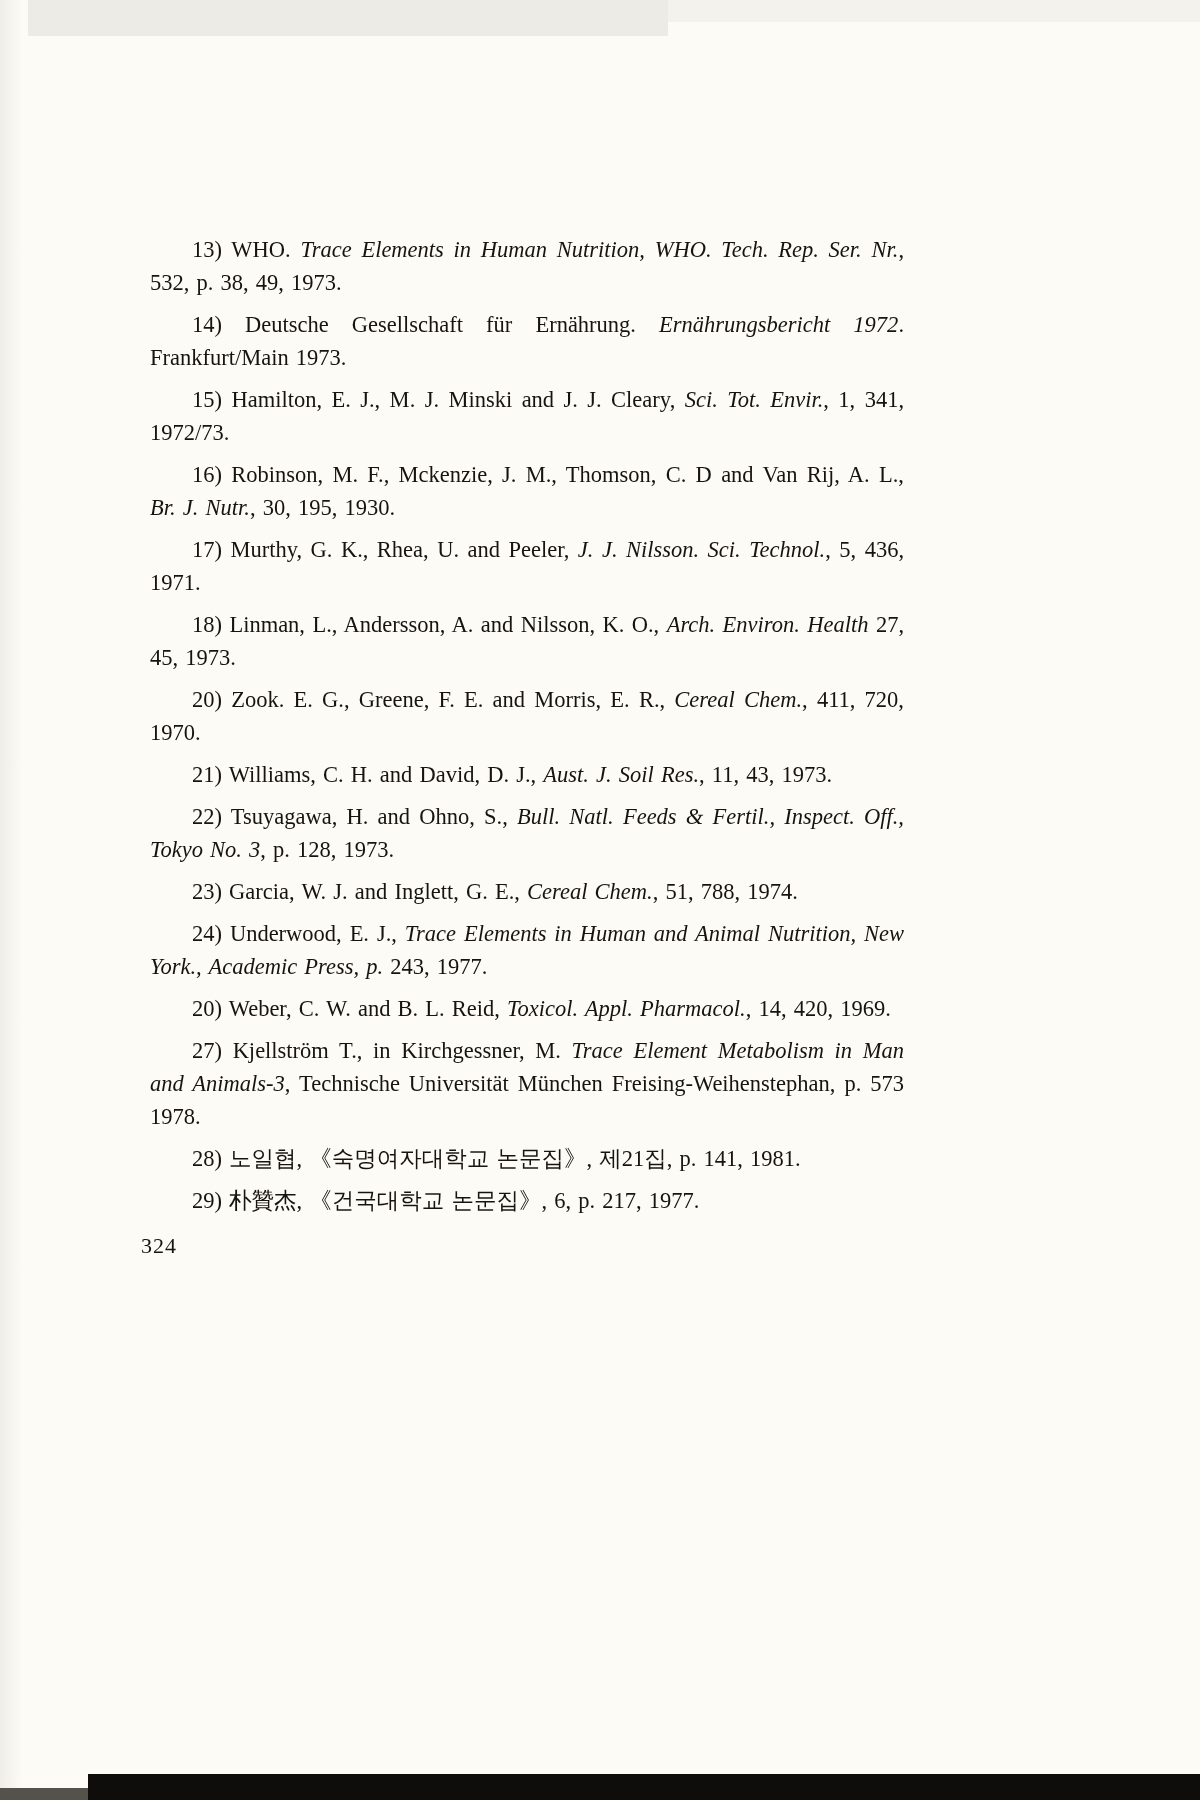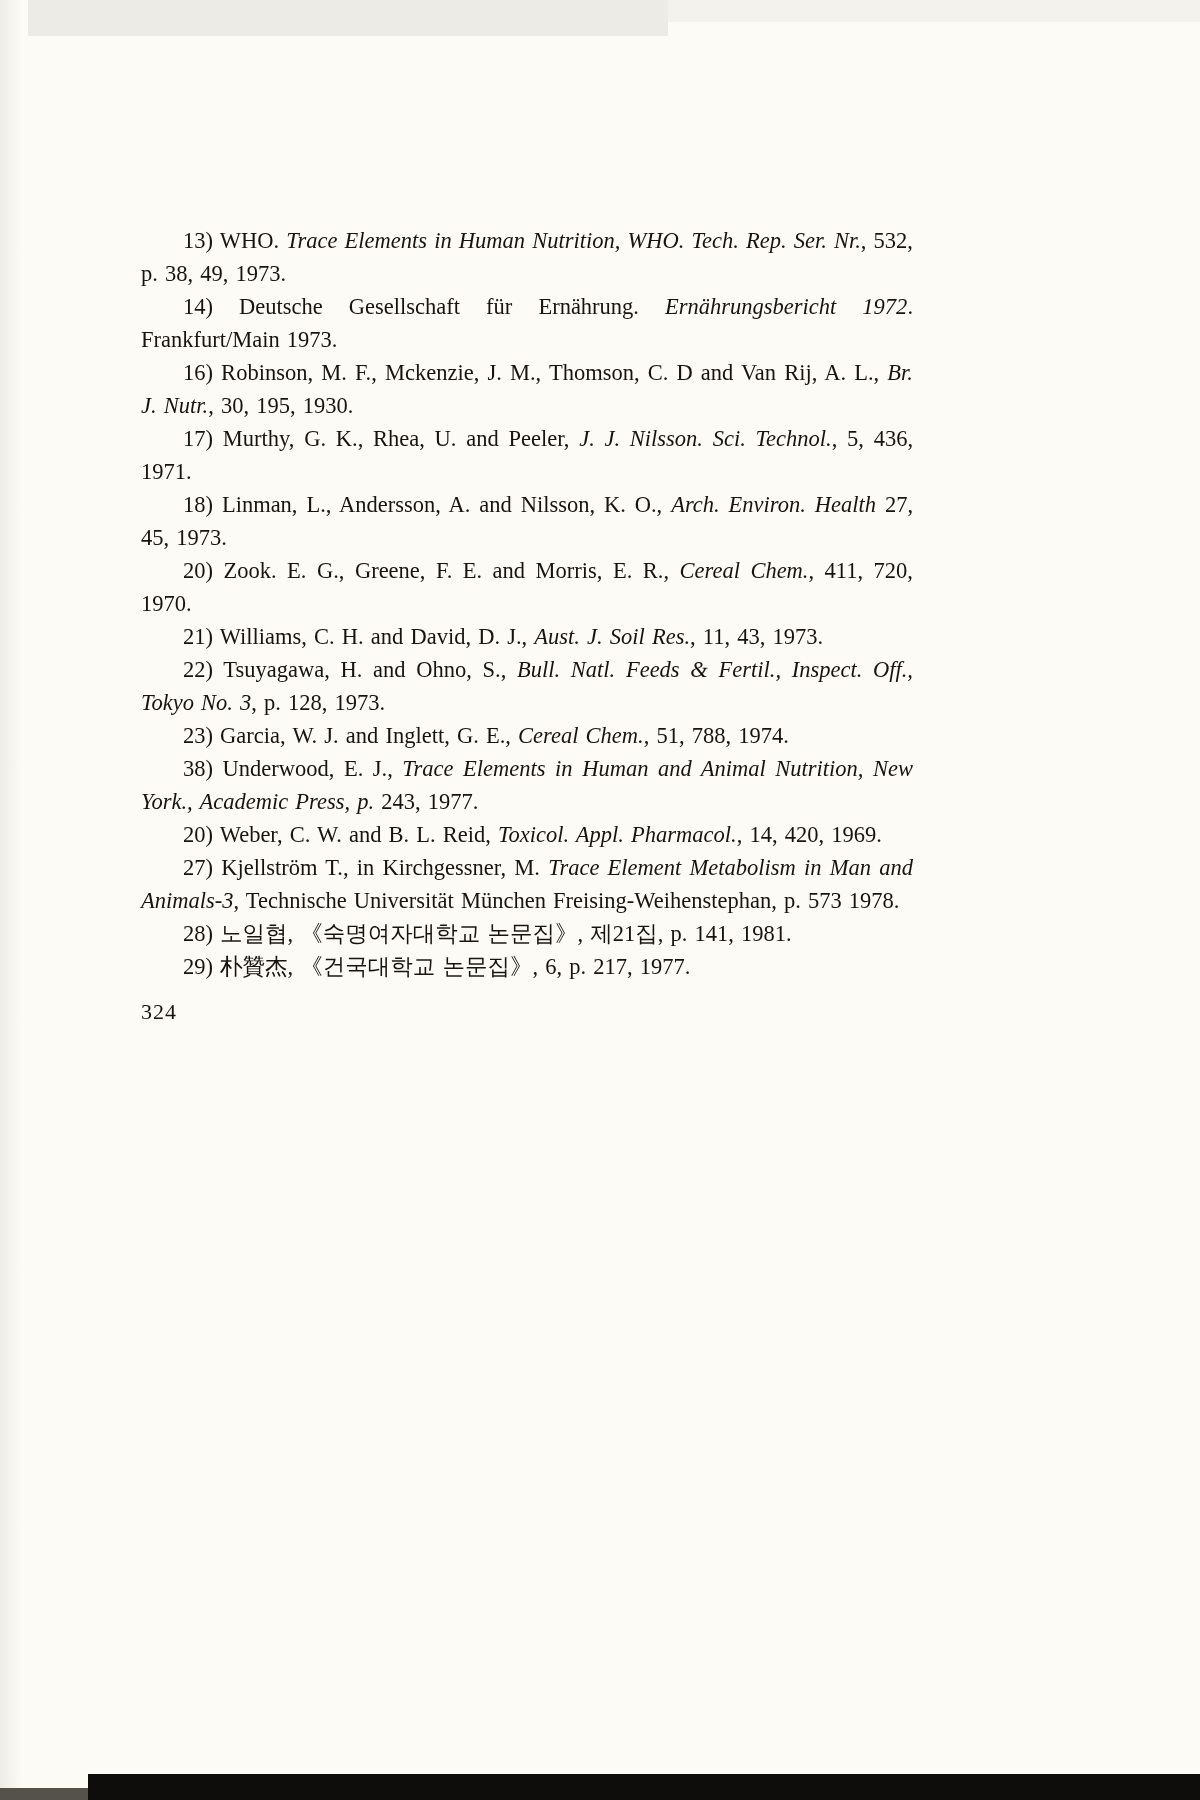--- a/index.html
+++ b/index.html
@@ -29,21 +29,21 @@
     background:#0e0d0b;
   }
   .artifact-bottom-left{
     position:absolute;bottom:0;left:0;width:88px;height:12px;
     background:#55524c;
   }
   .textblock{
     position:absolute;left:141px;top:224px;width:772px;
   }
   .ref{
-    margin:0;
+    margin:9px;
     font-size:22.5px;
     line-height:33px;
     text-align:justify;
     text-indent:42px;
     word-spacing:1.5px;
   }
   .ref em{font-style:italic;}
   .pageno{
     margin-top:16px;
     font-size:22px;
@@ -55,28 +55,29 @@
 
 <div class="scan">
   <div class="artifact-left"></div>
   <div class="artifact-top"></div>
   <div class="artifact-top-right"></div>
 
   <div class="textblock">
     <div id="refs">
         <p class="ref"><span>13) WHO. </span><em>Trace Elements in Human Nutrition, WHO. Tech. Rep. Ser. Nr.</em><span>, 532, p. 38, 49, 1973.</span></p>
         <p class="ref"><span>14) Deutsche Gesellschaft für Ernährung. </span><em>Ernährungsbericht 1972</em><span>. Frankfurt/Main 1973.</span></p>
+        <p class="ref"><span>15) Hamilton, E. J., M. J. Minski and J. J. Cleary, </span><em>Sci. Tot. Envir.</em><span>, 1, 341, 1972/73.</span></p>
         <p class="ref"><span>16) Robinson, M. F., Mckenzie, J. M., Thomson, C. D and Van Rij, A. L., </span><em>Br. J. Nutr.</em><span>, 30, 195, 1930.</span></p>
         <p class="ref"><span>17) Murthy, G. K., Rhea, U. and Peeler, </span><em>J. J. Nilsson. Sci. Technol.</em><span>, 5, 436, 1971.</span></p>
         <p class="ref"><span>18) Linman, L., Andersson, A. and Nilsson, K. O., </span><em>Arch. Environ. Health</em><span> 27, 45, 1973.</span></p>
         <p class="ref"><span>20) Zook. E. G., Greene, F. E. and Morris, E. R., </span><em>Cereal Chem.</em><span>, 411, 720, 1970.</span></p>
         <p class="ref"><span>21) Williams, C. H. and David, D. J., </span><em>Aust. J. Soil Res.</em><span>, 11, 43, 1973.</span></p>
         <p class="ref"><span>22) Tsuyagawa, H. and Ohno, S., </span><em>Bull. Natl. Feeds &amp; Fertil., Inspect. Off., Tokyo No. 3</em><span>, p. 128, 1973.</span></p>
         <p class="ref"><span>23) Garcia, W. J. and Inglett, G. E., </span><em>Cereal Chem.</em><span>, 51, 788, 1974.</span></p>
-        <p class="ref"><span>38) Underwood, E. J., </span><em>Trace Elements in Human and Animal Nutrition, New York., Academic Press, p.</em><span> 243, 1977.</span></p>
+        <p class="ref"><span>24) Underwood, E. J., </span><em>Trace Elements in Human and Animal Nutrition, New York., Academic Press, p.</em><span> 243, 1977.</span></p>
         <p class="ref"><span>20) Weber, C. W. and B. L. Reid, </span><em>Toxicol. Appl. Pharmacol.</em><span>, 14, 420, 1969.</span></p>
         <p class="ref"><span>27) Kjellström T., in Kirchgessner, M. </span><em>Trace Element Metabolism in Man and Animals-3</em><span>, Technische Universität München Freising-Weihenstephan, p. 573 1978.</span></p>
         <p class="ref"><span>28) 노일협, 《숙명여자대학교 논문집》, 제21집, p. 141, 1981.</span></p>
         <p class="ref"><span>29) 朴贊杰, 《건국대학교 논문집》, 6, p. 217, 1977.</span></p>
       </div>
     <div class="pageno">324</div>
   </div>
 
   <div class="artifact-bottom-left"></div>
   <div class="artifact-bottom"></div>

